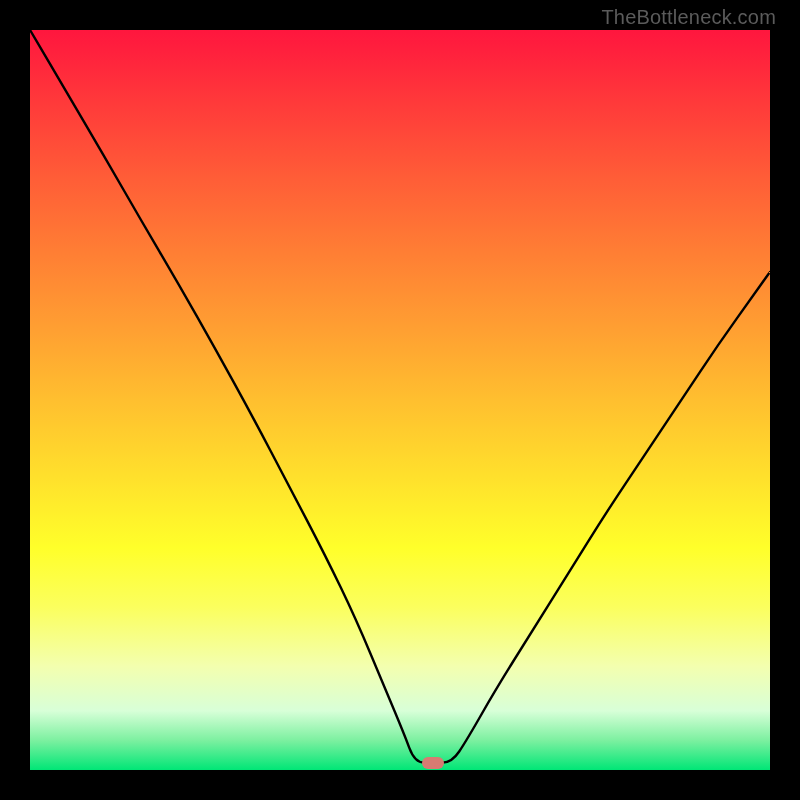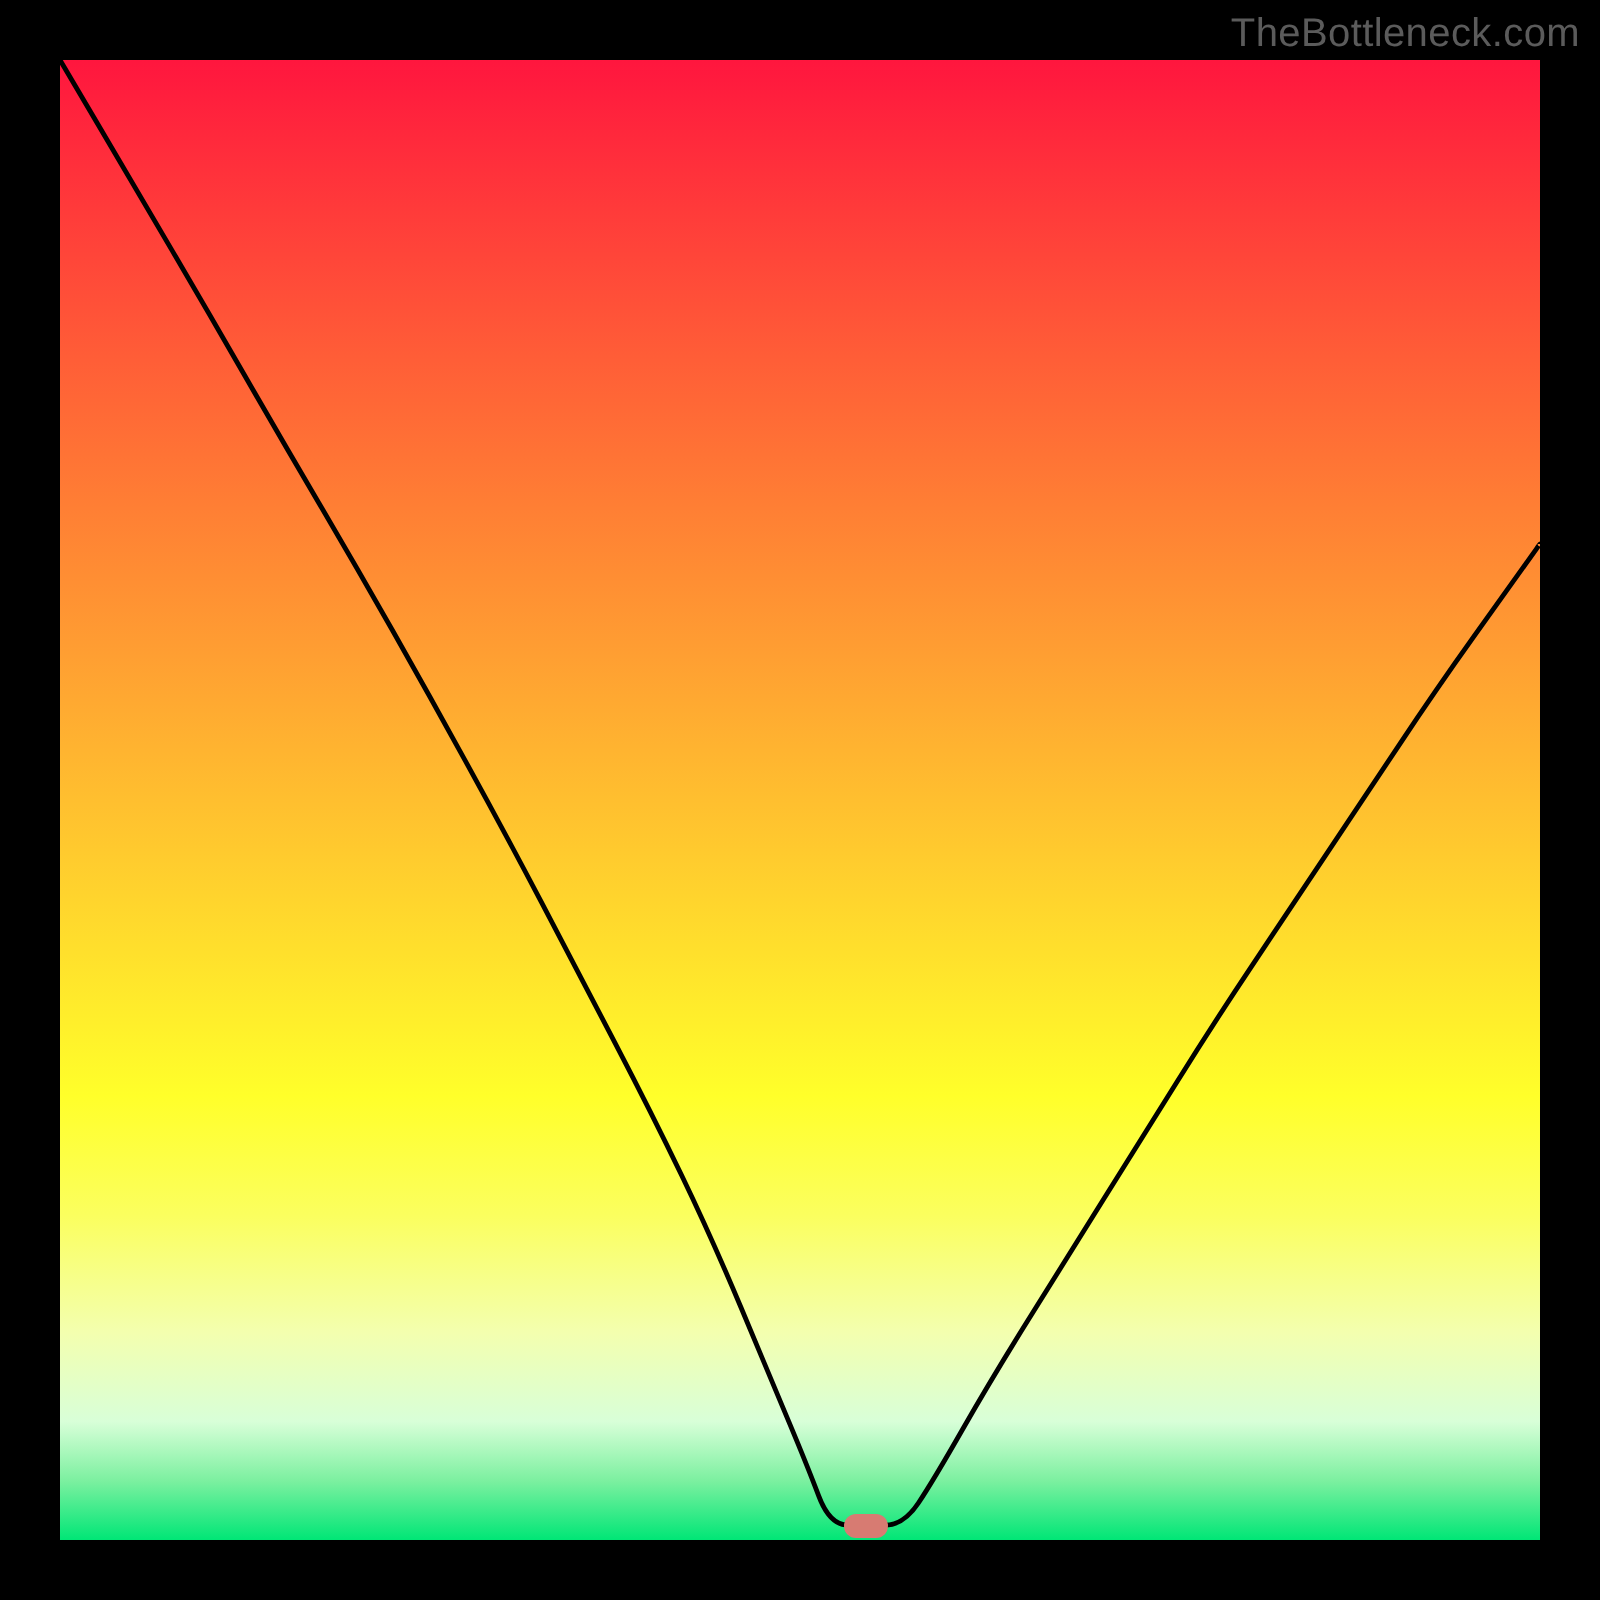--- a/index.html
+++ b/index.html
@@ -15,21 +15,21 @@
       #ffbf2f 50%,
       #ffdf2c 60%,
       #ffff2a 70%,
       #fbff5e 78%,
       #f3ffaf 86%,
       #d8ffd8 92%,
       #7cf0a0 96%,
       #00e676 100%)}
   .curve{position:absolute;left:0;top:0;pointer-events:none}
   .marker{position:absolute;width:22px;height:12px;background:#d77b72;border-radius:6px;transform:translate(-50%,-50%)}
-  .watermark{position:absolute;top:6px;right:10px;color:#5b5b5b;font-size:20px;font-weight:400;letter-spacing:.2px}
+  .watermark{position:absolute;top:6px;right:24px;color:#5b5b5b;font-size:20px;font-weight:400;letter-spacing:.2px}
 </style>
 </head>
 <body>
 
 <div class="frame">
   <div class="watermark">TheBottleneck.com</div>
   <div class="plot">
     <div class="gradient"></div>
     <svg class="curve" width="740" height="740" viewBox="0 0 740 740" preserveAspectRatio="none">
       <path d="M 0.0 0.0 Q 0.0 0.0 18.5 31.4 Q 37.0 62.9 55.5 94.3 Q 74.0 125.8 92.5 158.0 Q 111.0 190.2 129.5 221.6 Q 148.0 253.1 166.5 285.6 Q 185.0 318.2 203.5 351.9 Q 222.0 385.5 240.5 420.7 Q 259.0 455.8 277.5 491.4 Q 296.0 526.9 310.8 557.6 Q 325.6 588.3 340.4 623.5 Q 355.2 658.6 364.4 680.8 Q 373.7 703.0 379.3 717.8 Q 384.8 732.6 394.1 732.6 Q 403.3 732.6 412.5 732.6 Q 421.8 732.6 429.2 721.5 Q 436.6 710.4 451.4 684.5 Q 466.2 658.6 484.7 629.0 Q 503.2 599.4 521.7 569.8 Q 540.2 540.2 558.7 510.6 Q 577.2 481.0 595.7 453.3 Q 614.2 425.5 632.7 397.8 Q 651.2 370.0 669.7 342.3 Q 688.2 314.5 706.7 288.6 Q 725.2 262.7 732.6 252.3 T 740.0 242.0" fill="none" stroke="#000" stroke-width="2.4"></path>

